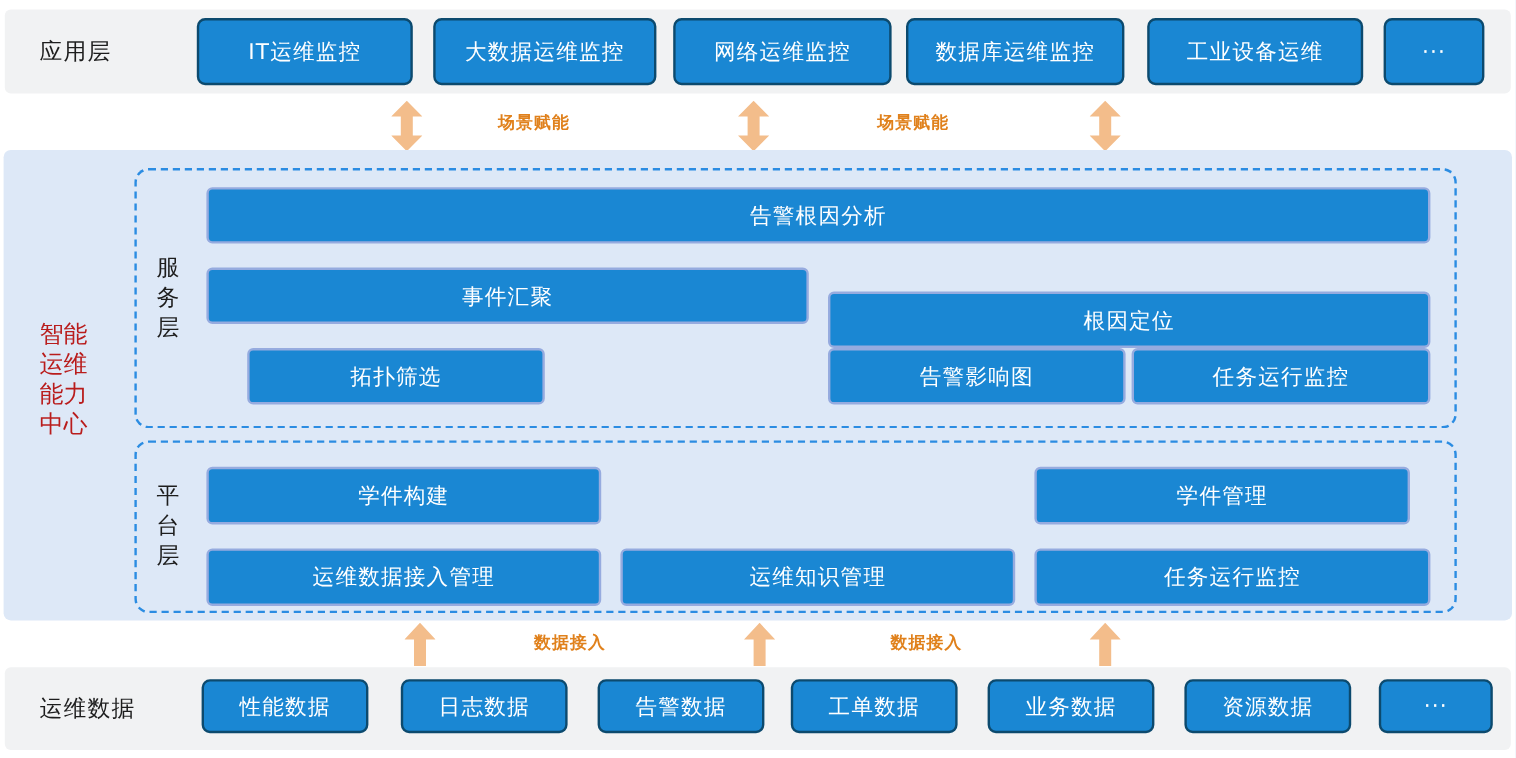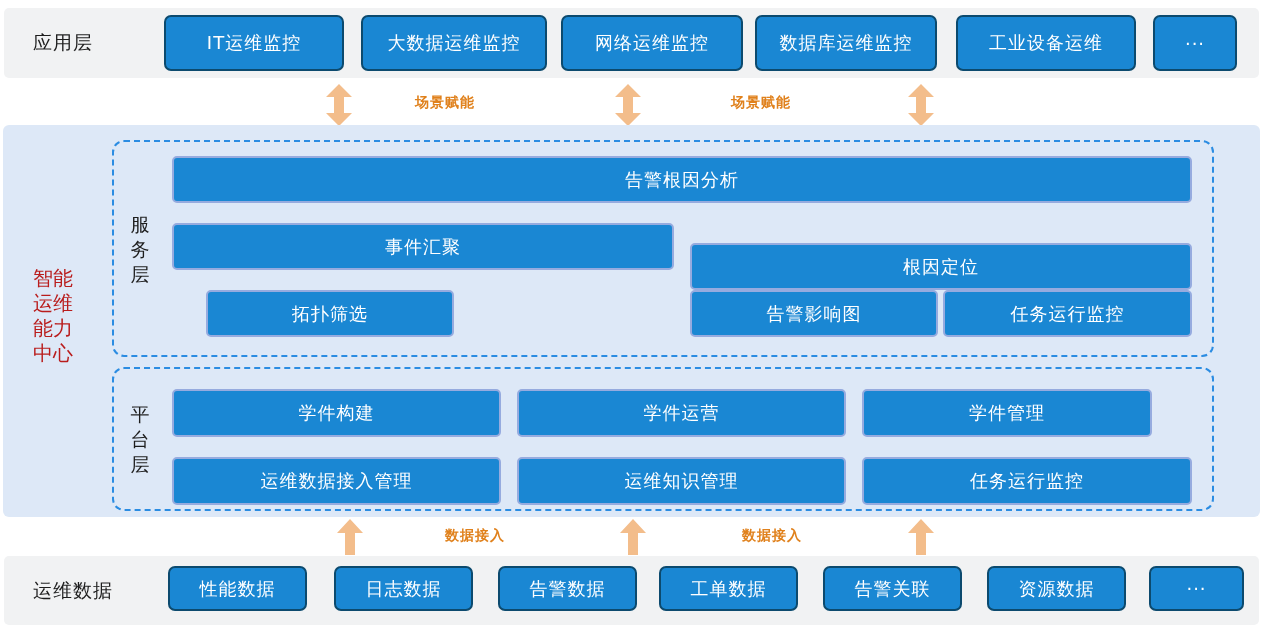--- a/index.html
+++ b/index.html
@@ -61,21 +61,21 @@
   .sr1{left:58px;top:14px;width:1020px;height:47px;}
   .sr2a{left:58px;top:81px;width:502px;height:47px;}
   .sr2b{left:576px;top:81px;width:502px;height:47px;margin-top:20px;}
   .sr3a{left:58px;top:148px;width:248px;height:47px;margin-left:34px;}
   .sr3b{left:311px;top:148px;width:249px;height:47px;}
   .sr3c{left:576px;top:148px;width:248px;height:47px;font-family:Liberation Mono, monospace;}
   .sr3d{left:829px;top:148px;width:249px;height:47px;}
   
   .pr1a{left:58px;top:20px;width:329px;height:48px;}
   .pr1b{left:403px;top:20px;width:329px;height:48px;}
-  .pr1c{left:748px;top:20px;width:290px;height:48px;text-align:center;}
+  .pr1c{left:748px;top:20px;width:313px;height:48px;text-align:center;}
   .pr2a{left:58px;top:88px;width:329px;height:48px;}
   .pr2b{left:403px;top:88px;width:329px;height:48px;}
   .pr2c{left:748px;top:88px;width:330px;height:48px;}
   
   .db0{left:164px;top:10px;width:139px;height:45px;}
   .db1{left:330px;top:10px;width:139px;height:45px;}
   .db2{left:494px;top:10px;width:139px;height:45px;}
   .db3{left:655px;top:10px;width:139px;height:45px;}
   .db4{left:819px;top:10px;width:139px;height:45px;}
   .db5{left:983px;top:10px;width:139px;height:45px;}
@@ -115,21 +115,20 @@
     <div class="box inner-box sr2a">事件汇聚</div>
     <div class="box inner-box sr2b">根因定位</div>
     <div class="box inner-box sr3a">拓扑筛选</div>
     <div class="box inner-box sr3c">告警影响图</div>
     <div class="box inner-box sr3d">任务运行监控</div>
   </div>
 
   <div class="dashed-group dashed-platform">
     <div class="vlabel">平台层</div>
     <div class="box inner-box pr1a">学件构建</div>
-    <div class="box inner-box pr1b">学件运营</div>
     <div class="box inner-box pr1c">学件管理</div>
     <div class="box inner-box pr2a">运维数据接入管理</div>
     <div class="box inner-box pr2b">运维知识管理</div>
     <div class="box inner-box pr2c">任务运行监控</div>
   </div>
 </div>
 
 <svg class="arrow" style="left:337px;top:519px" width="26" height="36" viewBox="0 0 26 36">
   <polygon points="13,0 26,14 18,14 18,36 8,36 8,14 0,14" fill="#f3bd8b"></polygon>
 </svg>
@@ -141,16 +140,16 @@
 <svg class="arrow" style="left:908px;top:519px" width="26" height="36" viewBox="0 0 26 36">
   <polygon points="13,0 26,14 18,14 18,36 8,36 8,14 0,14" fill="#f3bd8b"></polygon>
 </svg>
 
 <div class="band band-bottom">
   <div class="layer-label" style="left:29px">运维数据</div>
   <div class="box db0">性能数据</div>
   <div class="box db1">日志数据</div>
   <div class="box db2">告警数据</div>
   <div class="box db3">工单数据</div>
-  <div class="box db4">告警关联</div>
+  <div class="box db4">业务数据</div>
   <div class="box db5">资源数据</div>
   <div class="box db6">···</div>
 </div>
 
 </body></html>

